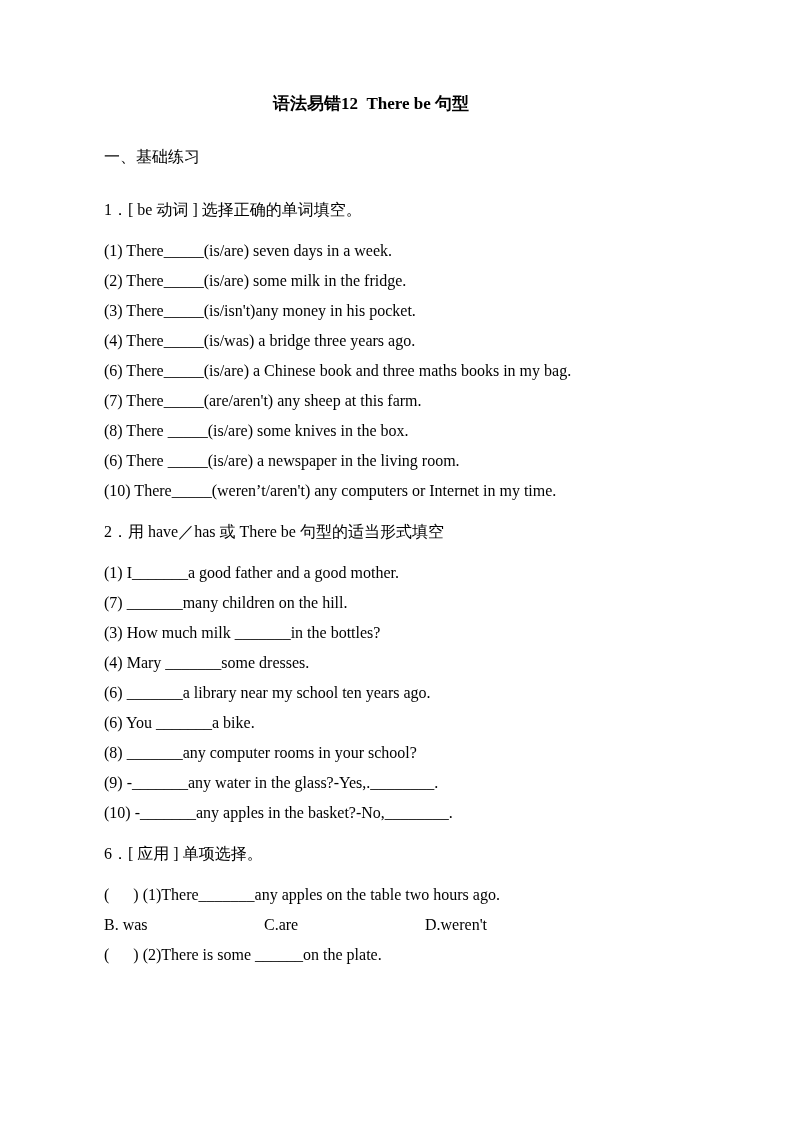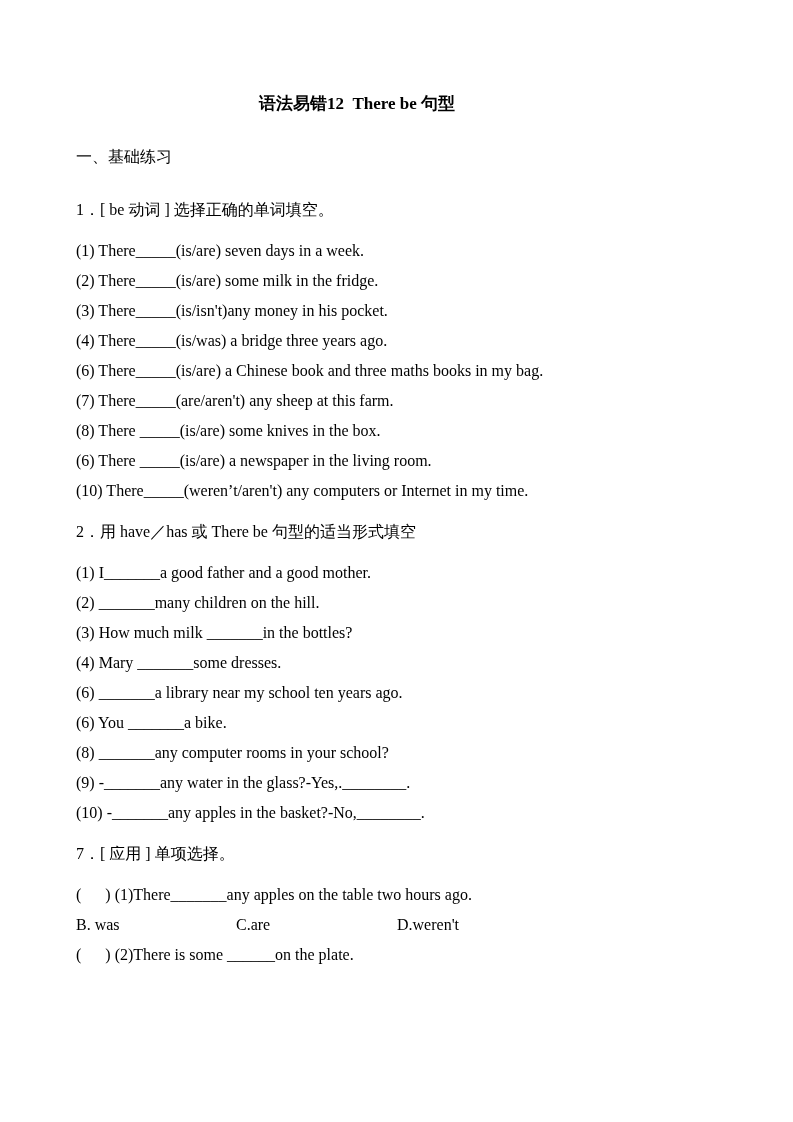--- a/index.html
+++ b/index.html
@@ -12,21 +12,21 @@
     width: 793px;
     height: 1122px;
     color: #000000;
     font-family: "Liberation Serif", "DejaVu Serif", serif;
     font-size: 16px;
     overflow: hidden;
   }
   .doc {
     width: 714px;
     height: 1122px;
-    padding: 93px 76px 40px 76px;
+    padding: 93px 76px 40px 104px;
   }
   .title {
     font-size: 17px;
     font-weight: bold;
     text-align: center;
     line-height: 22px;
     margin: 0 0 33px 0;
     white-space: pre-wrap;
   }
   .section-heading {
@@ -80,31 +80,31 @@
     <div class="item">(7) There_____(are/aren't) any sheep at this farm.</div>
     <div class="item">(8) There _____(is/are) some knives in the box.</div>
     <div class="item">(6) There _____(is/are) a newspaper in the living room.</div>
     <div class="item">(10) There_____(weren’t/aren't) any computers or Internet in my time.</div>
   </div>
 
   <div class="ex-heading">2．用 have／has 或 There be 句型的适当形式填空</div>
 
   <div class="item-list">
     <div class="item">(1) I_______a good father and a good mother.</div>
-    <div class="item">(2) _______many children on the hill.</div>
+    <div class="item">(7) _______many children on the hill.</div>
     <div class="item">(3) How much milk _______in the bottles?</div>
     <div class="item">(4) Mary _______some dresses.</div>
     <div class="item">(6) _______a library near my school ten years ago.</div>
     <div class="item">(6) You _______a bike.</div>
     <div class="item">(8) _______any computer rooms in your school?</div>
     <div class="item">(9) -_______any water in the glass?-Yes,.________.</div>
     <div class="item">(10) -_______any apples in the basket?-No,________.</div>
   </div>
 
-  <div class="ex-heading">7．[ 应用 ] 单项选择。</div>
+  <div class="ex-heading">6．[ 应用 ] 单项选择。</div>
 
   <div class="question">(      ) (1)There_______any apples on the table two hours ago.</div>
 
   <div class="options-row">
     <span class="option">B. was</span>
     <span class="option">C.are</span>
     <span class="option">D.weren't</span>
   </div>
 
   <div class="question">(      ) (2)There is some ______on the plate.</div>

